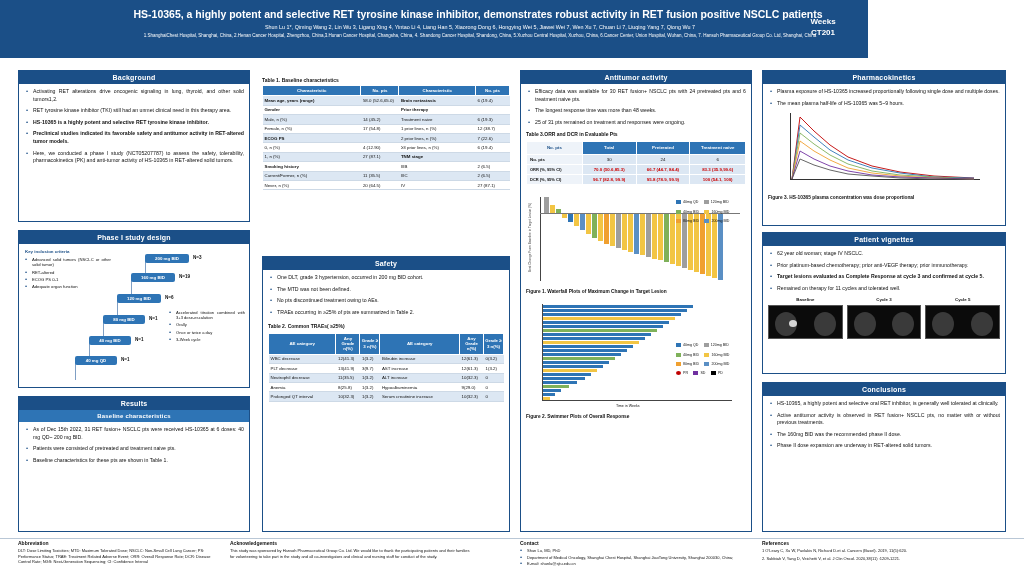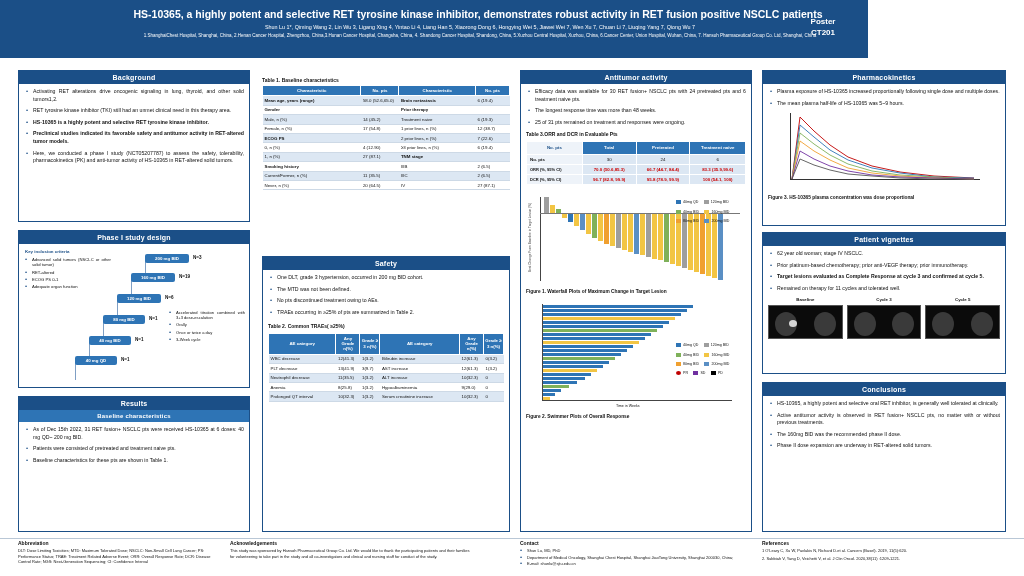--- a/index.html
+++ b/index.html
@@ -105,21 +105,21 @@
 </head>
 <body>
 
 <div class="poster">
 
   <div class="header">
     <div class="header-title">HS-10365, a highly potent and selective RET tyrosine kinase inhibitor, demonstrates robust activity in RET fusion positive NSCLC patients</div>
     <div class="header-authors">Shun Lu 1*, Qiming Wang 2, Lin Wu 3, Ligang Xing 4, Yintao Li 4, Liang Han 5, Xiaorong Dong 6, Hongying Wei 5, Jiawei Wei 7, Wen Xu 7, Chuan Li 7, Liuqing Yang 7, Qiong Wu 7</div>
     <div class="header-affil">1.ShanghaiChest Hospital, Shanghai, China, 2.Henan Cancer Hospital, Zhengzhou, China,3.Hunan Cancer Hospital, Changsha, China, 4. Shandong Cancer Hospital, Shandong, China, 5.Xuzhou Central Hospital, Xuzhou, China, 6.Cancer Center, Union Hospital, Wuhan, China,  7. Hansoh Pharmaceutical Group Co. Ltd, Shanghai, China</div>
     <div class="poster-num">
-      <div>Poster</div>
+      <div>Weeks</div>
       <div>CT201</div>
     </div>
   </div>
 
   <div class="panel box" style="left:18px; top:70px; width:232px; height:152px;">
     <div class="sec-title">Background</div>
     <div class="body-text">
       <ul class="bul">
         <li>Activating RET alterations drive oncogenic signaling in lung, thyroid, and other solid tumors1,2.</li>
         <li>RET tyrosine kinase inhibitor (TKI) still had an unmet clinical need in this therapy area.</li>

